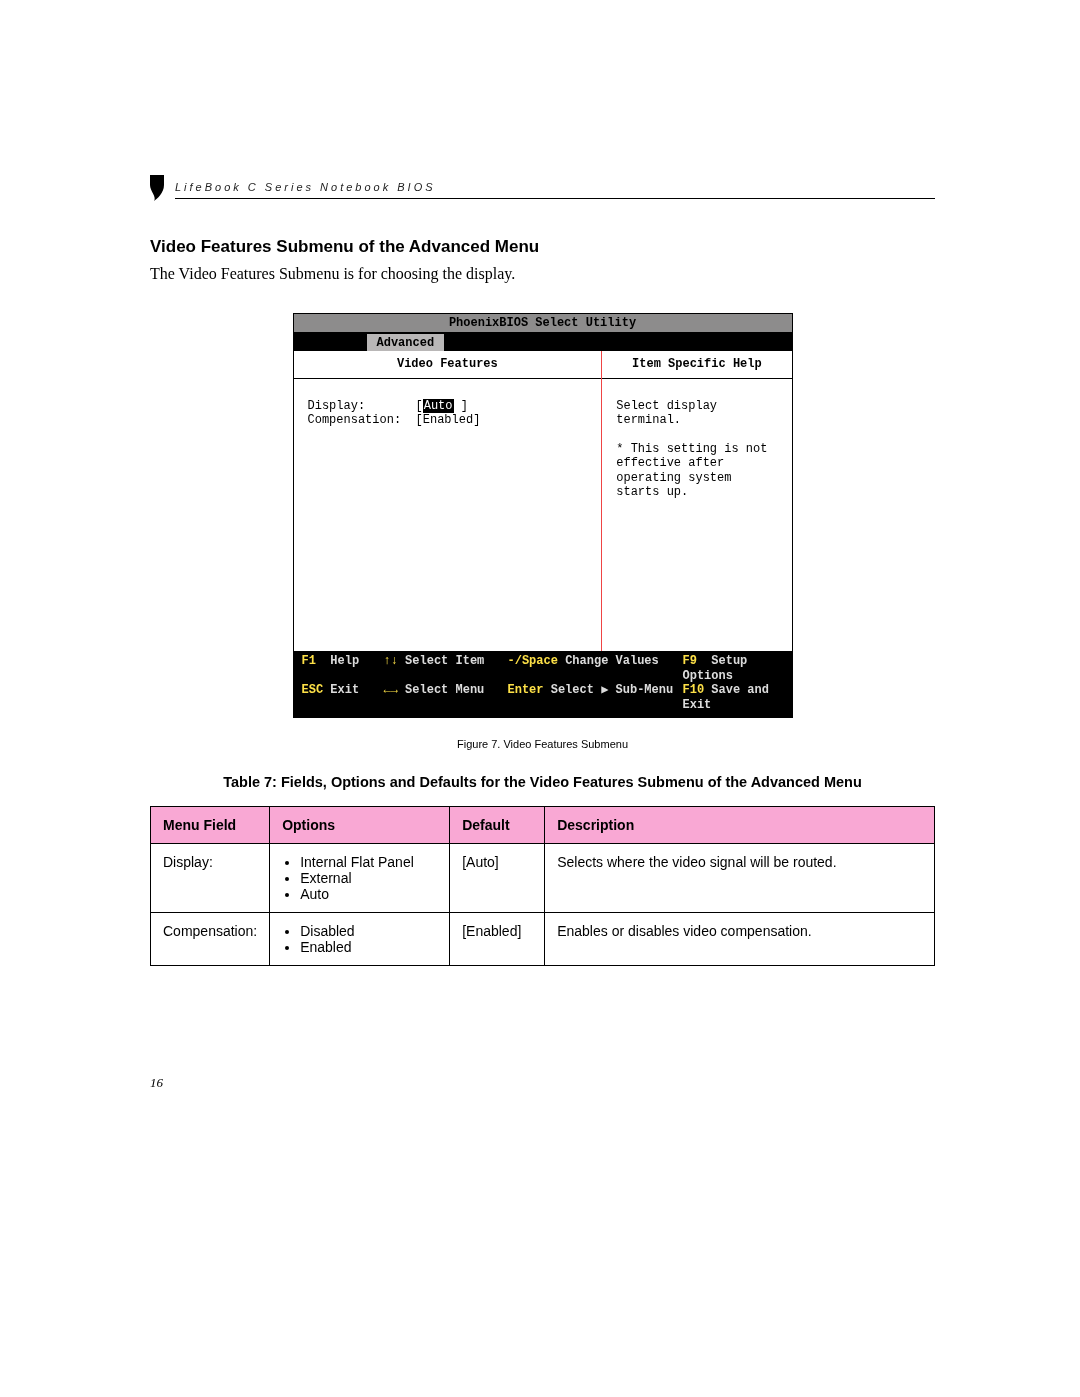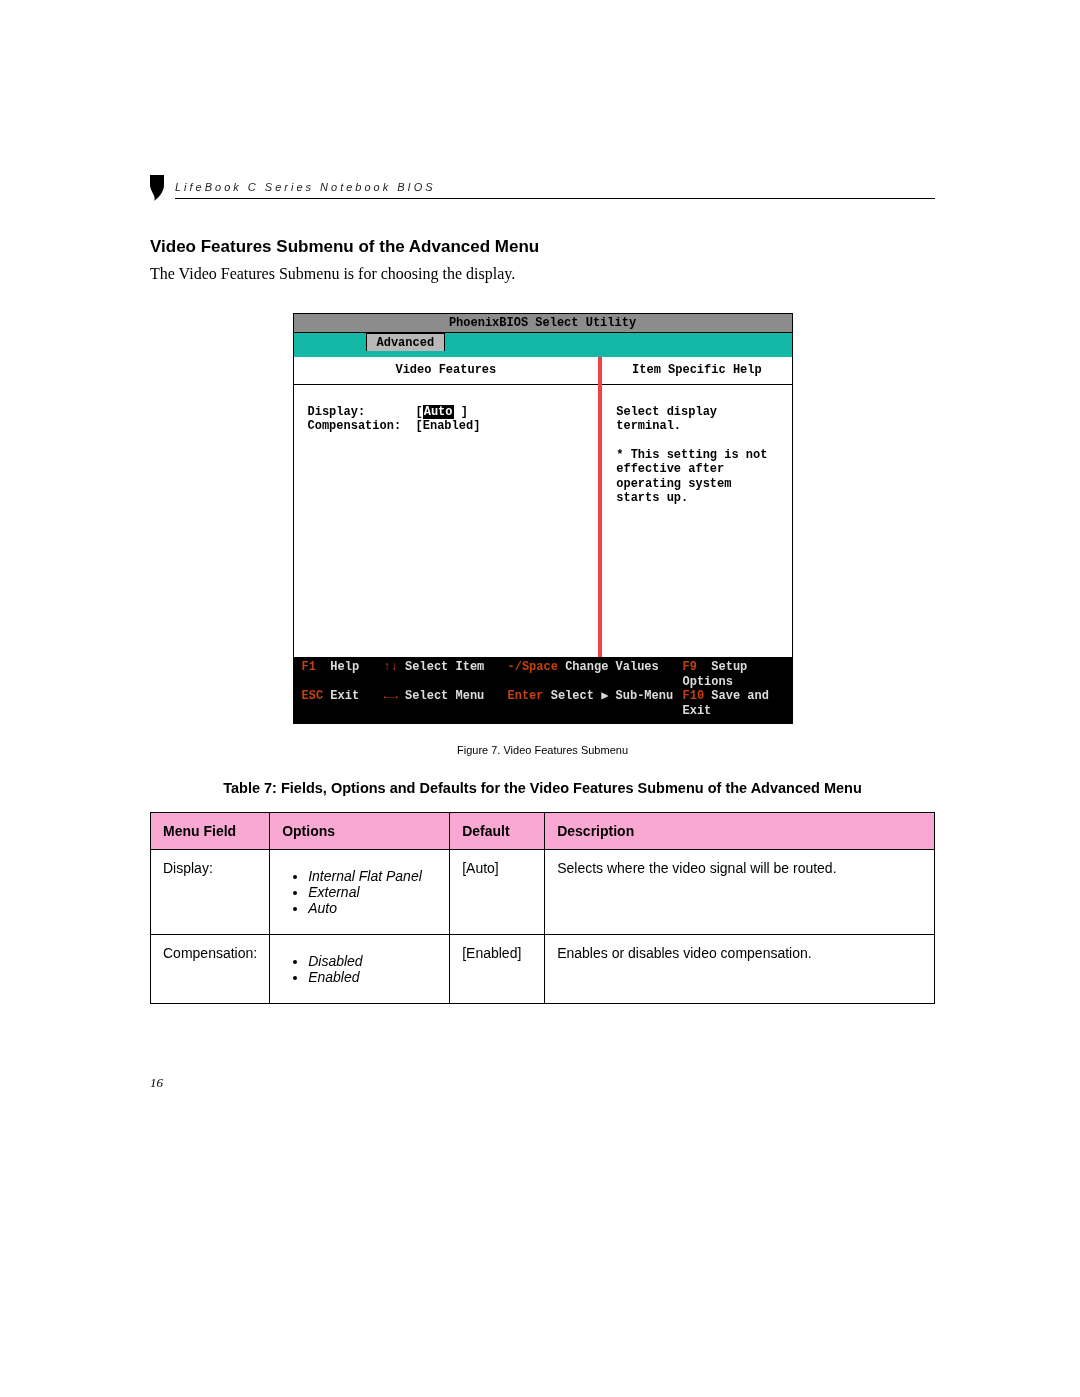--- a/index.html
+++ b/index.html
@@ -63,71 +63,71 @@
   }
   .bios-titlebar {
     background: #8d8c8c;
     color: #000;
     text-align: center;
     font-weight: bold;
     padding: 2px 0;
     border-bottom: 1px solid #000;
   }
   .bios-tabrow {
-    background: #14b8a6;
-    height: 24px;
+    background: #000000;
+    height: 18px;
     position: relative;
   }
   .bios-tab {
     position: absolute;
     left: 72px;
     top: 0;
     height: 18px;
     padding: 2px 10px 0 10px;
     background: #b9b7b7;
     color: #000;
     font-weight: bold;
     border: 1px solid #000;
     border-bottom: none;
   }
   .bios-body {
     display: flex;
     height: 300px;
   }
   .bios-left {
     flex: 0 0 62%;
-    border-right: 4px solid #ef4444;
+    border-right: 1px solid #ef4444;
   }
   .bios-right {
     flex: 1;
   }
   .pane-head {
     text-align: center;
     font-weight: bold;
     padding: 6px 0;
     border-bottom: 1px solid #000;
   }
   .pane-body {
     padding: 20px 14px;
-    font-weight: bold;
+    font-weight: normal;
   }
   .field-row { white-space: pre; }
   .sel-val {
     background: #000;
     color: #fff;
     padding: 0 1px;
   }
   .help-text { white-space: pre-wrap; }
   .bios-footer {
     background: #000;
     color: #dcdcdc;
     padding: 3px 8px 5px 8px;
     font-weight: bold;
   }
-  .bios-footer .dim { color: #c2410c; }
+  .bios-footer .dim { color: #fde047; }
   .bios-footer-row { display: flex; }
   .bf-col1 { width: 82px; }
   .bf-col2 { width: 124px; }
   .bf-col3 { width: 175px; }
   .bf-col4 { flex: 1; }
 
   .fig-caption {
     font-family: Arial, Helvetica, sans-serif;
     font-weight: normal;
     font-size: 11px;
@@ -155,22 +155,21 @@
     text-align: left;
     vertical-align: top;
   }
   table.opts th {
     background: #f9a8d4;
     font-weight: bold;
   }
   table.opts ul {
     list-style: disc;
     padding-left: 18px;
-    margin: 8px;
-    font-style: italic;
+    margin: 0;
   }
   .col-menu { width: 110px; }
   .col-opts { width: 180px; }
   .col-def  { width: 95px; }
 
   .page-num {
     position: absolute;
     left: 150px;
     bottom: 306px;
     font-style: italic;

